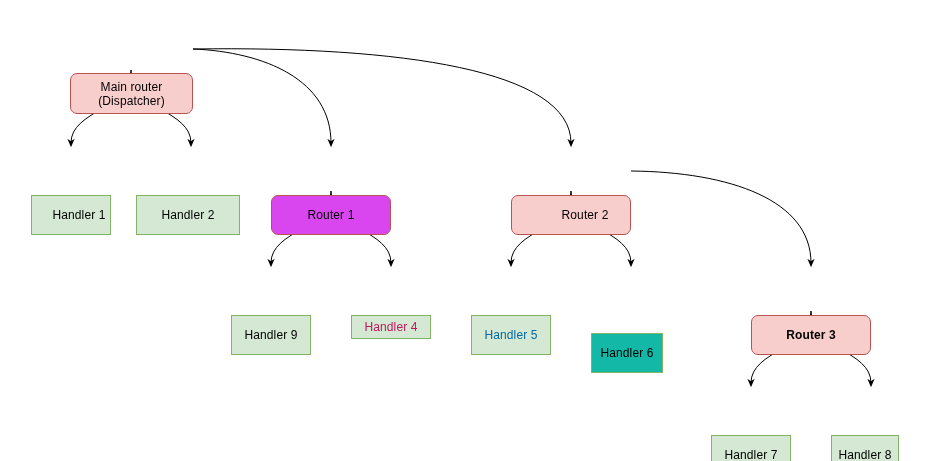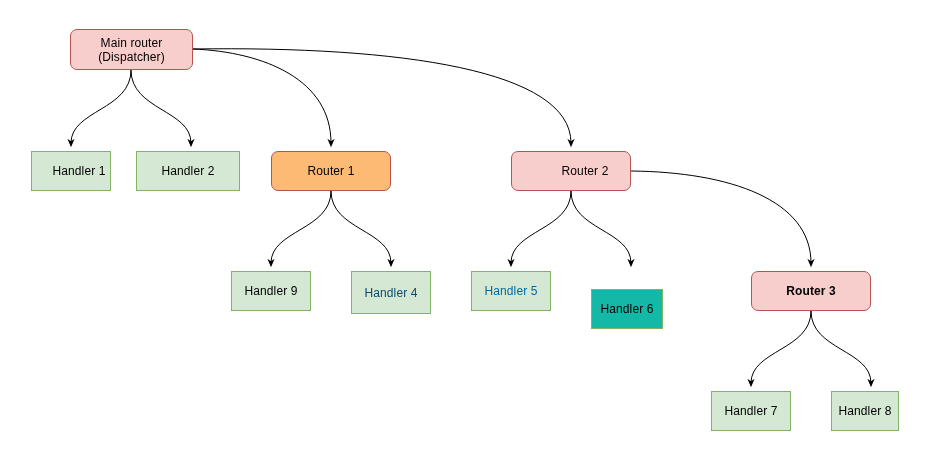--- a/index.html
+++ b/index.html
@@ -28,20 +28,21 @@
     box-sizing: border-box;
     display: flex;
     align-items: center;
     justify-content: center;
     text-align: center;
     font-size: 12px;
     line-height: 14px;
     color: #000000;
     letter-spacing: 0.1px;
     white-space: pre-line;
+    margin-top: 44px;
   }
   .node-router {
     background: #f8cecc;
     border: 1px solid #b85450;
     border-radius: 7px;
   }
   .node-handler {
     background: #d5e8d4;
     border: 1px solid #82b366;
     border-radius: 0px;
@@ -71,24 +72,24 @@
         <path d="M 811,311 C 811,350 751,350 751,383" fill="none" stroke="#000000" stroke-width="1" marker-end="url(#arrowhead)"></path>
         <path d="M 811,311 C 811,350 871,350 871,383" fill="none" stroke="#000000" stroke-width="1" marker-end="url(#arrowhead)"></path>
       </g>
   </svg>
 
   <div id="nodes-group">
       <div class="node node-router" style="left: 70px; top: 29px; width: 123px; height: 41px; background: rgb(248, 206, 204); border-color: rgb(184, 84, 80); color: rgb(0, 0, 0);"><span>Main router
 (Dispatcher)</span></div>
       <div class="node node-handler" style="left: 31px; top: 151px; width: 80px; height: 40px; background: rgb(213, 232, 212); border-color: rgb(130, 179, 102); color: rgb(0, 0, 0); padding-left: 16px;"><span>Handler 1</span></div>
       <div class="node node-handler" style="left: 136px; top: 151px; width: 104px; height: 40px; background: rgb(213, 232, 212); border-color: rgb(130, 179, 102); color: rgb(0, 0, 0);"><span>Handler 2</span></div>
-      <div class="node node-router" style="left: 271px; top: 151px; width: 120px; height: 40px; background: #fdba74; border-color: rgb(184, 84, 80); color: rgb(0, 0, 0);"><span>Router 1</span></div>
+      <div class="node node-router" style="left: 271px; top: 151px; width: 120px; height: 40px; background: #d946ef; border-color: rgb(184, 84, 80); color: rgb(0, 0, 0);"><span>Router 1</span></div>
       <div class="node node-router" style="left: 511px; top: 151px; width: 120px; height: 40px; background: rgb(248, 206, 204); border-color: rgb(184, 84, 80); color: rgb(0, 0, 0); padding-left: 28px;"><span>Router 2</span></div>
       <div class="node node-handler" style="left: 231px; top: 271px; width: 80px; height: 40px; background: rgb(213, 232, 212); border-color: rgb(130, 179, 102); color: rgb(0, 0, 0);"><span>Handler 9</span></div>
-      <div class="node node-handler" style="left: 351px; top: 271px; width: 80px; height: 43px; background: rgb(213, 232, 212); border-color: rgb(130, 179, 102); color: #0c4a6e;"><span>Handler 4</span></div>
+      <div class="node node-handler" style="left: 351px; top: 271px; width: 80px; height: 24px; background: rgb(213, 232, 212); border-color: rgb(130, 179, 102); color: #be185d;"><span>Handler 4</span></div>
       <div class="node node-handler" style="left: 471px; top: 271px; width: 80px; height: 40px; background: rgb(213, 232, 212); border-color: rgb(130, 179, 102); color: #0369a1; text-align: right;"><span>Handler 5</span></div>
       <div class="node node-handler" style="left: 591px; top: 289px; width: 72px; height: 40px; background: #14b8a6; border-color: rgb(130, 179, 102); color: rgb(0, 0, 0);"><span>Handler 6</span></div>
       <div class="node node-router" style="left: 751px; top: 271px; width: 120px; height: 40px; background: rgb(248, 206, 204); border-color: rgb(184, 84, 80); color: rgb(0, 0, 0); font-weight: bold;"><span>Router 3</span></div>
       <div class="node node-handler" style="left: 711px; top: 391px; width: 80px; height: 40px; background: rgb(213, 232, 212); border-color: rgb(130, 179, 102); color: rgb(0, 0, 0);"><span>Handler 7</span></div>
       <div class="node node-handler" style="left: 831px; top: 391px; width: 68px; height: 40px; background: rgb(213, 232, 212); border-color: rgb(130, 179, 102); color: rgb(0, 0, 0);"><span>Handler 8</span></div>
     </div>
 
 </div>
 
 </body></html>

